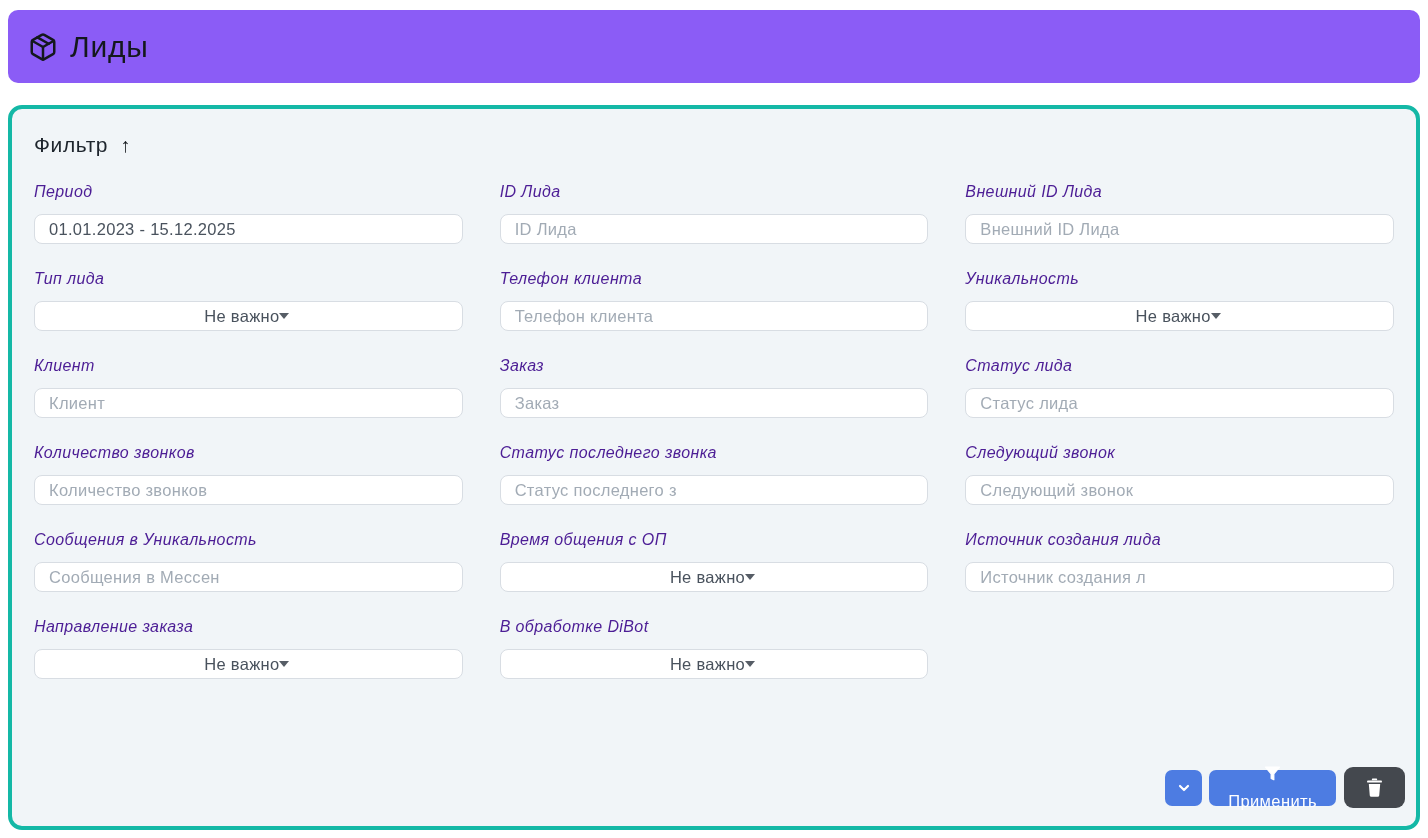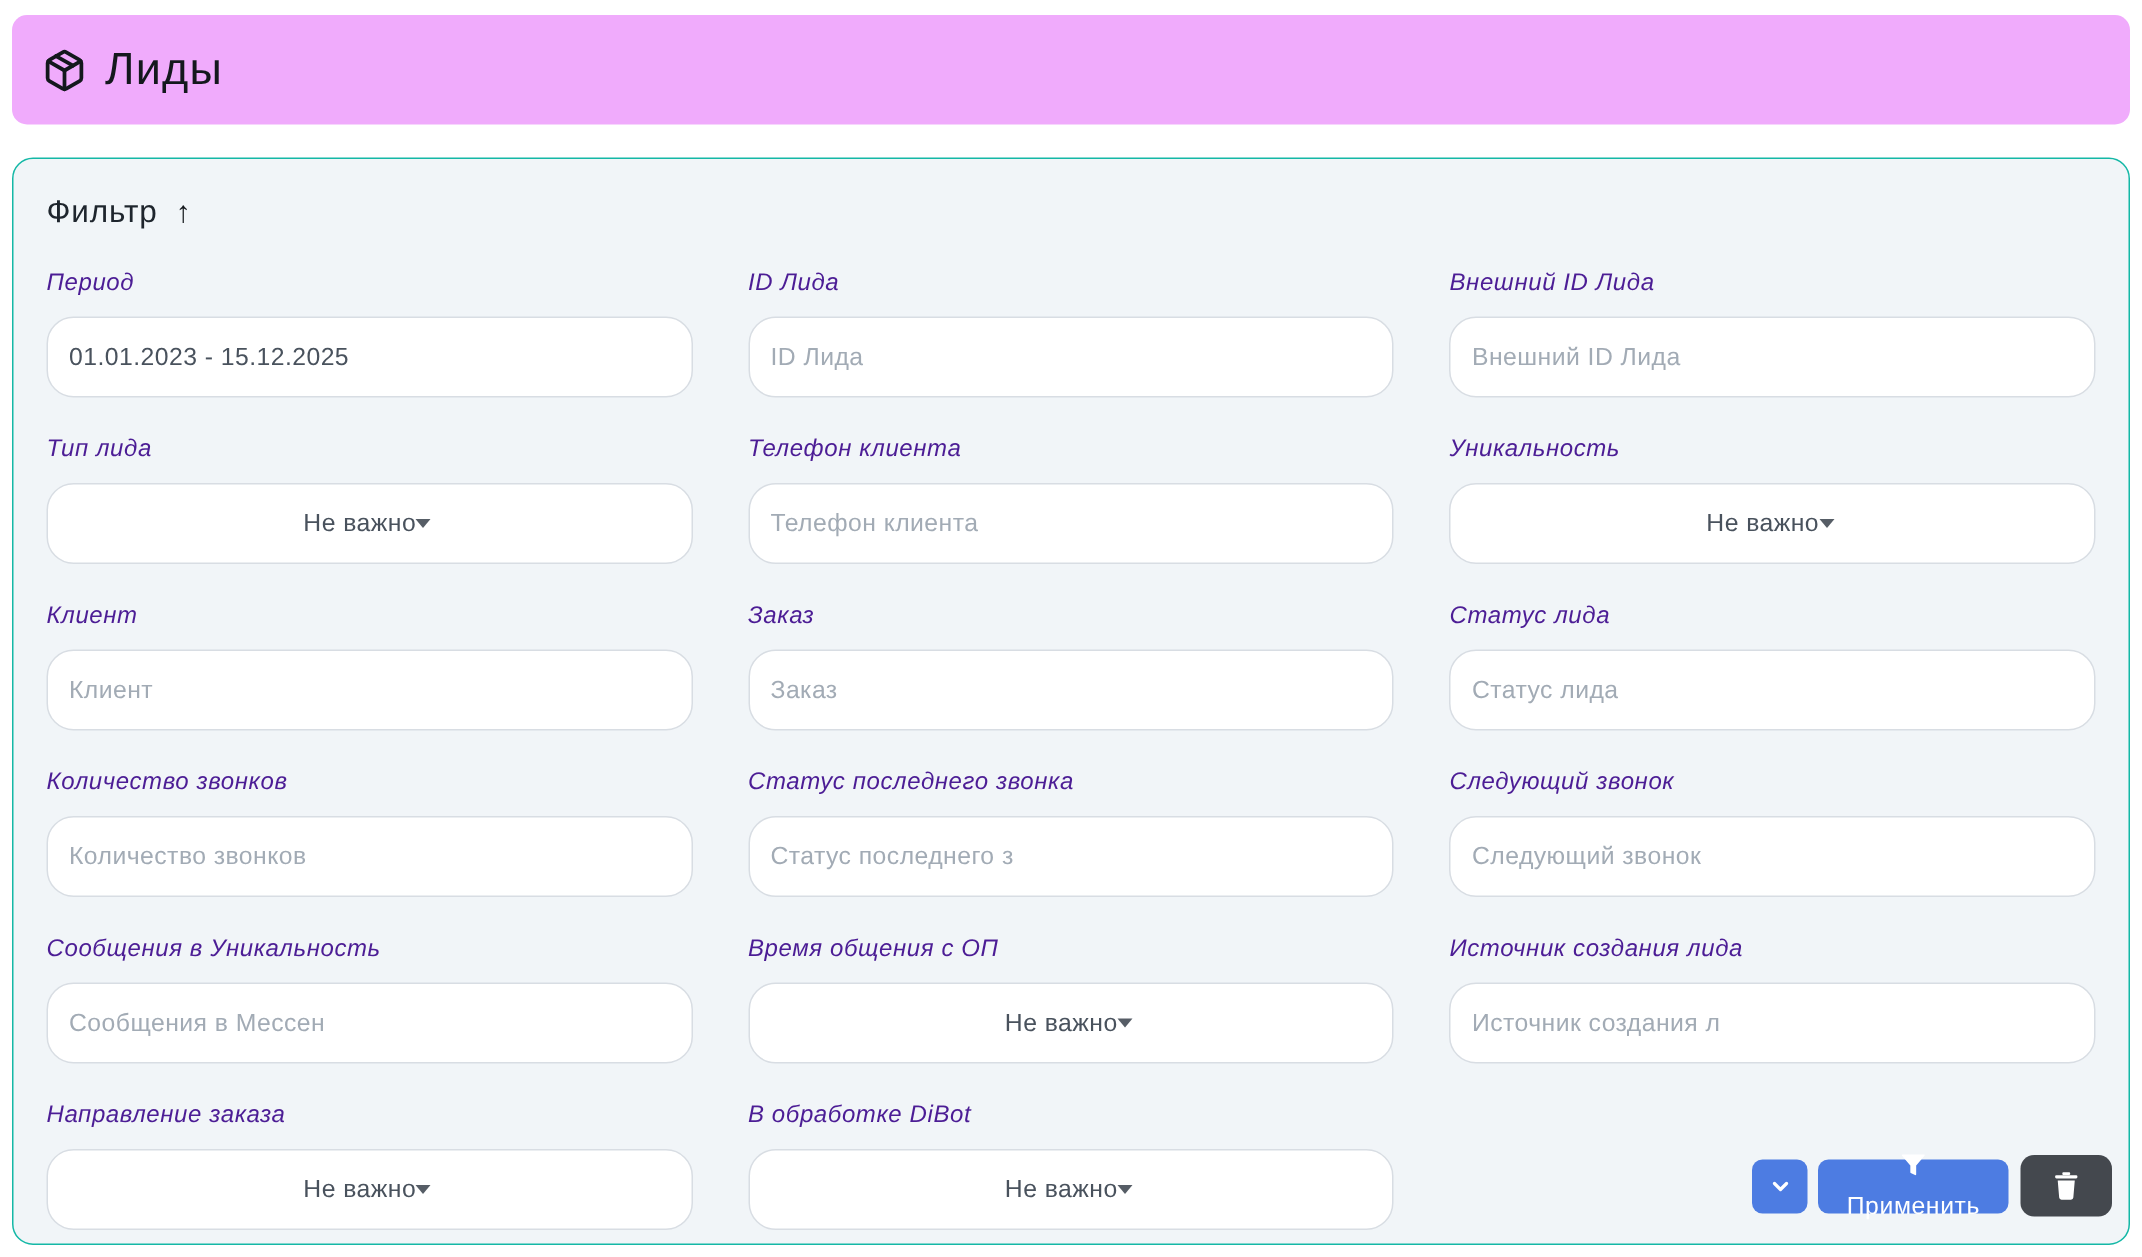--- a/index.html
+++ b/index.html
@@ -3,40 +3,40 @@
 <meta charset="utf-8">
 <style>
   * { box-sizing: border-box; margin: 0; padding: 0; }
   html, body { width: 1428px; height: 838px; background: #ffffff; overflow: hidden; }
   body { font-family: "Liberation Sans", sans-serif; }
 
   
   .header-card {
     margin: 10px 8px 0 8px;
     height: 73px;
-    background: #f0abfc;
+    background: #8b5cf6;
     border-radius: 10px;
     display: flex;
     align-items: center;
     padding: 0 20px;
   }
   .header-card .pkg-icon { width: 30px; height: 30px; margin-right: 12px; display: flex; align-items: center; }
   .page-title {
     font-size: 30px;
     color: #14181d;
     font-weight: 500;
     letter-spacing: 0.8px;
   }
 
   
   .filter-card {
     margin: 22px 8px 8px 8px;
     height: 725px;
     background: #f1f5f8;
-    border: 1px solid #14b8a6;
+    border: 4px solid #14b8a6;
     border-radius: 14px;
     padding: 24px 13px 16px 13px;
     position: relative;
   }
   .filter-heading {
     display: inline-flex;
     align-items: center;
     gap: 12px;
     margin: 0 9px 26px 9px;
     font-size: 21px;
@@ -56,24 +56,24 @@
   .field { margin-bottom: 26px; }
   .field-label {
     font-size: 16px;
     color: #4c1d95;
     letter-spacing: 0.4px;
     margin-bottom: 13px;
     font-style: italic;
   }
   .control {
     width: 100%;
-    height: 54px;
+    height: 30px;
     background: #ffffff;
     border: 1px solid #d8dde3;
-    border-radius: 18px;
+    border-radius: 8px;
     font-family: "Liberation Sans", sans-serif;
     font-size: 16.5px;
     color: #49525d;
     letter-spacing: 0.3px;
     padding: 0 14px;
     outline: none;
   }
   .control.input::placeholder { color: #a2abb5; opacity: 1; letter-spacing: 0.3px; }
   .control.select {
     display: flex;

